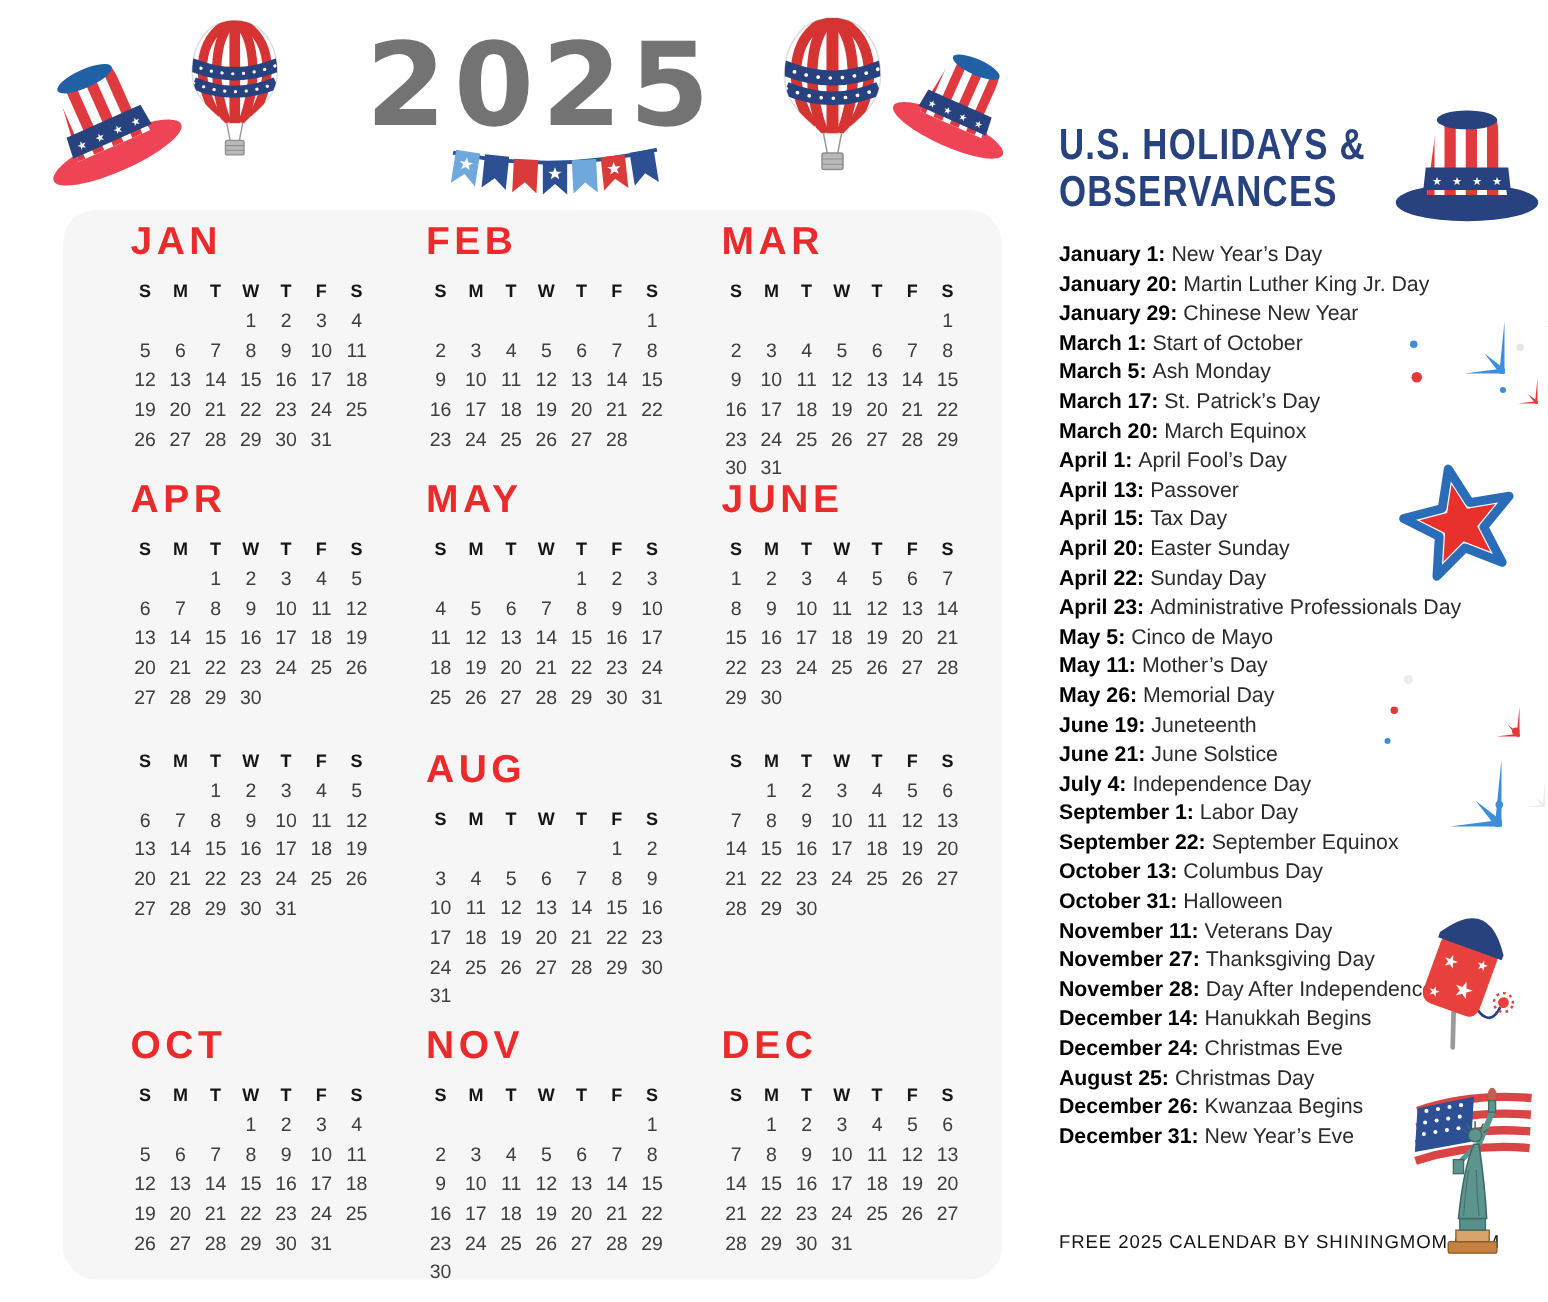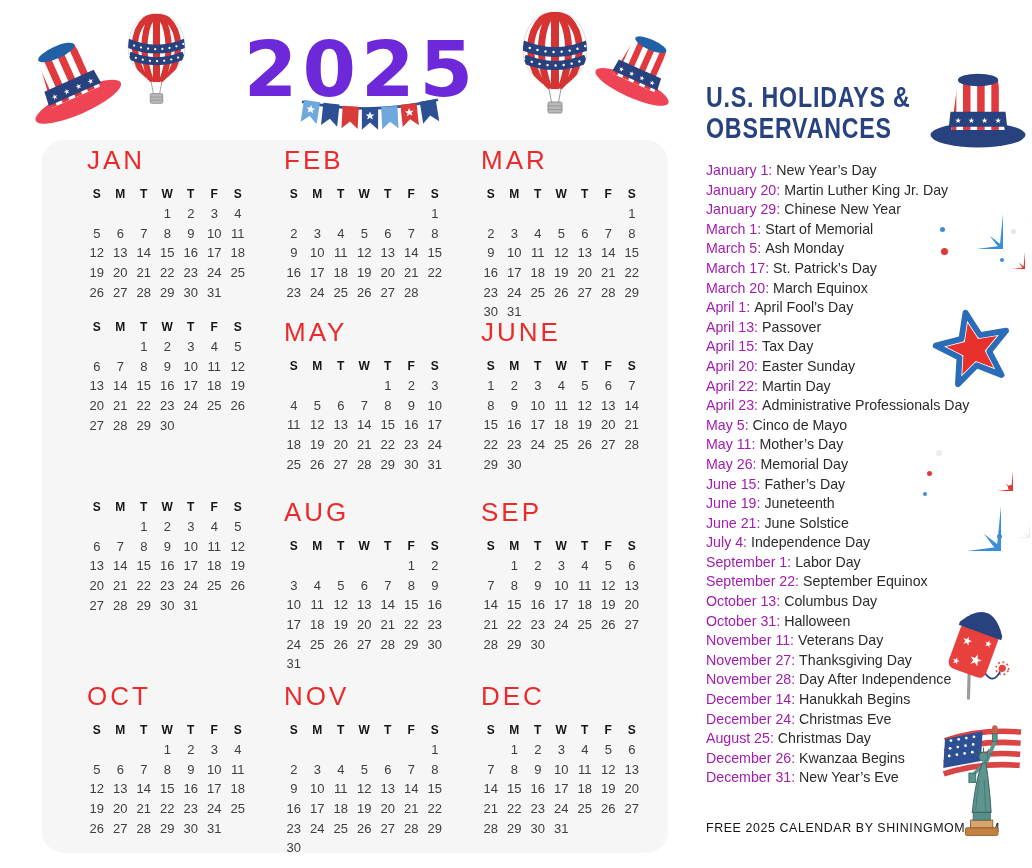--- a/index.html
+++ b/index.html
@@ -1,50 +1,50 @@
 <!DOCTYPE html>
 <html><head>
 <meta charset="utf-8">
 <style>
   html,body{margin:0;padding:0;background:#fff;}
   .page{position:relative;width:1032px;height:868px;background:#ffffff;overflow:hidden;
         font-family:"Liberation Sans",sans-serif;}
 
   
-  .year-title{position:absolute;left:228px;top:28px;width:266px;text-align:center;
+  .year-title{position:absolute;left:228px;top:16px;width:266px;text-align:center;
     font-family:"DejaVu Sans",sans-serif;font-weight:bold;font-size:77px;line-height:84px;
-    letter-spacing:5px;color:#6d28d9;}
+    letter-spacing:5px;color:#737373;}
   .bunting{position:absolute;left:299px;top:93px;width:142px;height:46px;}
   .hat-left{position:absolute;left:20px;top:40px;width:98px;transform:rotate(-24deg);}
   .hat-right{position:absolute;left:598px;top:34px;width:84px;transform:rotate(24deg);}
   .balloon-left{position:absolute;left:121px;top:11px;width:71px;}
   .balloon-right{position:absolute;left:515px;top:9px;width:80px;}
 
   
   .panel{position:absolute;left:42px;top:140px;width:626px;height:713px;
          background:#f7f6f6;border-radius:22px;}
   .months{position:absolute;left:43px;top:4px;display:grid;
           grid-template-columns:197px 197px 197px;grid-template-rows:172px 180px 184px auto;}
   .month{width:170px;}
-  .month-title{font-size:26px;font-weight:normal;color:#ea2a2b;letter-spacing:3px;
+  .month-title{font-size:26px;font-weight:bold;color:#ea2a2b;letter-spacing:3px;
                margin:2px 0 9px 2px;line-height:28px;}
   .month table{border-collapse:collapse;table-layout:fixed;}
   .month th{width:23.5px;height:21px;font-size:12px;font-weight:bold;color:#161616;
             text-align:center;padding:0;}
   .month td{width:23.5px;height:19.6px;font-size:13px;font-weight:400;color:#3e3e3e;
             text-align:center;padding:0;}
 
   
   .rhead{position:absolute;left:706px;top:82px;color:#27427e;font-weight:bold;
          font-size:29px;line-height:31px;letter-spacing:1px;transform:scaleX(0.8);
          transform-origin:left top;white-space:nowrap;}
   .hat-header{position:absolute;left:928px;top:70px;width:100px;}
   .holiday-list{position:absolute;left:706px;top:161px;width:300px;}
   .holiday-item{font-size:14.2px;line-height:19.6px;color:#2b2b2b;white-space:nowrap;}
-  .holiday-item .hd{font-weight:normal;color:#a21caf;}
+  .holiday-item .hd{font-weight:bold;color:#000000;}
   .holiday-item .hn{margin-left:4px;}
   .footer{position:absolute;left:706px;top:821px;font-size:12.4px;letter-spacing:0.6px;
           color:#141414;}
 
   
   .deco{position:absolute;}
   .sparkle{color:#3d8ed8;}
   .sparkle.red{color:#e23936;}
   .sparkle.gray{color:#ececec;}
   .dot{position:absolute;border-radius:50%;}
@@ -424,20 +424,21 @@
                 <td></td>
                 <td></td>
                 <td></td>
                 <td></td>
               </tr>
             </tbody>
     </table>
   </div>
 
   <div class="month">
+    <div class="month-title">APR</div>
     <table>
       <thead>
               <tr>
                 <th>S</th>
                 <th>M</th>
                 <th>T</th>
                 <th>W</th>
                 <th>T</th>
                 <th>F</th>
                 <th>S</th>
@@ -751,21 +752,20 @@
                 <td></td>
                 <td></td>
                 <td></td>
                 <td></td>
               </tr>
             </tbody>
     </table>
   </div>
 
   <div class="month">
-    <div class="month-title">SEP</div>
     <table>
       <thead>
               <tr>
                 <th>S</th>
                 <th>M</th>
                 <th>T</th>
                 <th>W</th>
                 <th>T</th>
                 <th>F</th>
                 <th>S</th>
@@ -1034,47 +1034,46 @@
 
   <div class="holiday-list">
   <div class="holiday-item"><span class="hd">January 1:</span><span class="hn">New Year’s Day</span></div>
 
   <div class="holiday-item"><span class="hd">January 20:</span><span class="hn">Martin Luther King Jr. Day</span></div>
 
   <div class="holiday-item"><span class="hd">January 29:</span><span class="hn">Chinese New Year</span></div>
 
 
 
-  <div class="holiday-item"><span class="hd">March 1:</span><span class="hn">Start of Memorial</span></div>
+  <div class="holiday-item"><span class="hd">March 1:</span><span class="hn">Start of October</span></div>
 
   <div class="holiday-item"><span class="hd">March 5:</span><span class="hn">Ash Monday</span></div>
 
   <div class="holiday-item"><span class="hd">March 17:</span><span class="hn">St. Patrick’s Day</span></div>
 
   <div class="holiday-item"><span class="hd">March 20:</span><span class="hn">March Equinox</span></div>
 
   <div class="holiday-item"><span class="hd">April 1:</span><span class="hn">April Fool’s Day</span></div>
 
   <div class="holiday-item"><span class="hd">April 13:</span><span class="hn">Passover</span></div>
 
   <div class="holiday-item"><span class="hd">April 15:</span><span class="hn">Tax Day</span></div>
 
   <div class="holiday-item"><span class="hd">April 20:</span><span class="hn">Easter Sunday</span></div>
 
-  <div class="holiday-item"><span class="hd">April 22:</span><span class="hn">Martin Day</span></div>
+  <div class="holiday-item"><span class="hd">April 22:</span><span class="hn">Sunday Day</span></div>
 
   <div class="holiday-item"><span class="hd">April 23:</span><span class="hn">Administrative Professionals Day</span></div>
 
   <div class="holiday-item"><span class="hd">May 5:</span><span class="hn">Cinco de Mayo</span></div>
 
   <div class="holiday-item"><span class="hd">May 11:</span><span class="hn">Mother’s Day</span></div>
 
   <div class="holiday-item"><span class="hd">May 26:</span><span class="hn">Memorial Day</span></div>
 
-  <div class="holiday-item"><span class="hd">June 15:</span><span class="hn">Father’s Day</span></div>
 
   <div class="holiday-item"><span class="hd">June 19:</span><span class="hn">Juneteenth</span></div>
 
   <div class="holiday-item"><span class="hd">June 21:</span><span class="hn">June Solstice</span></div>
 
   <div class="holiday-item"><span class="hd">July 4:</span><span class="hn">Independence Day</span></div>
 
   <div class="holiday-item"><span class="hd">September 1:</span><span class="hn">Labor Day</span></div>
 
   <div class="holiday-item"><span class="hd">September 22:</span><span class="hn">September Equinox</span></div>

